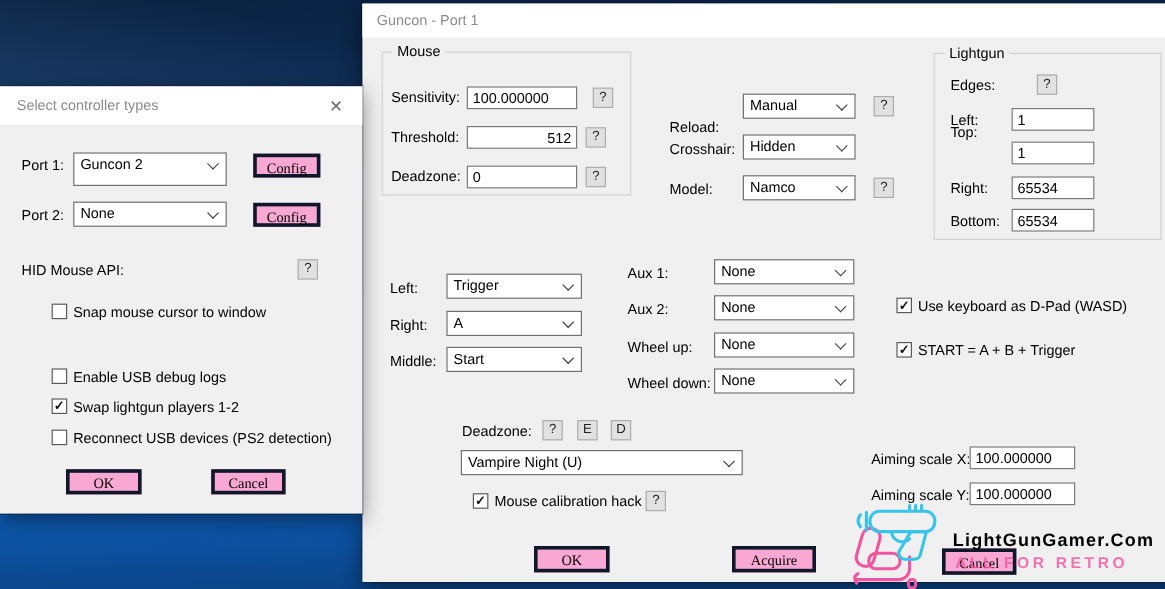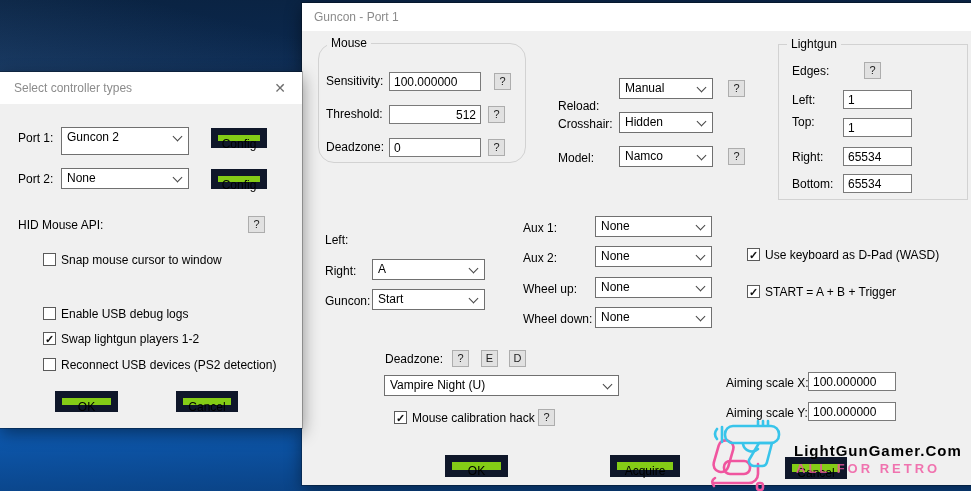--- a/index.html
+++ b/index.html
@@ -10,42 +10,42 @@
       linear-gradient(178deg, #0a2342 0%, #0c2f5e 30%, #0f59b0 62%, #0e60bd 78%, #0a4182 97%);
   }
   .dlg{ position:absolute; background:#f0f0f0; box-shadow:0 0 0 1px rgba(0,0,0,.25), 0 5px 16px rgba(0,0,0,.45); }
   .titlebar{ position:absolute; left:0; top:0; right:0; background:#ffffff; }
   .title{ position:absolute; left:12px; top:50%; transform:translateY(-50%); font-size:12px; color:#8b8b8b; white-space:nowrap; }
   .closex{ position:absolute; top:50%; transform:translateY(-50%); font-size:14px; color:#6e6e6e; cursor:default; }
   .lbl{ position:absolute; font-size:12px; color:#000; white-space:nowrap; height:15px; line-height:15px; }
   .tin{ position:absolute; background:#fff; border:1px solid #7a7a7a; font-family:"Liberation Sans",sans-serif; font-size:12px; padding:0 4px; color:#000; }
   .combo{ position:absolute; background:#fff; border:1px solid #707070; font-size:12px; color:#000; padding:2px 18px 0 5px; white-space:nowrap; overflow:hidden; }
   .chev{ position:absolute; right:7px; top:5px; width:7px; height:7px; border-right:1.5px solid #464646; border-bottom:1.5px solid #464646; transform:rotate(45deg); }
-  .btn{ position:absolute; background:#84cc16; border:7px solid #0f172a; font-size:12px; color:#000; text-align:center; line-height:19px; }
+  .btn{ position:absolute; background:#f9a8d4; border:3px solid #0f172a; font-size:12px; color:#000; text-align:center; line-height:19px;font-family:Liberation Serif, serif; }
   .hbtn{ position:absolute; width:17px; height:17px; background:#e1e1e1; border:1px solid #adadad; font-size:11px; color:#222; text-align:center; line-height:15px; }
   .grp{ position:absolute; border:1px solid #d2d2d2; }
   .grplbl{ position:absolute; top:-8px; left:8px; background:#f0f0f0; padding:0 4px; font-size:12px; color:#000; }
   .cbbox{ position:absolute; width:13px; height:13px; background:#fff; border:1px solid #5a5a5a; font-size:11px; line-height:12px; text-align:center; color:#111; font-weight:bold; }
   .cblbl{ position:absolute; font-size:12px; color:#000; white-space:nowrap; height:14px; line-height:14px; }
   .wm{ position:absolute; z-index:50; }
   .wm-brand{ position:absolute; font-size:15px; font-weight:bold; letter-spacing:1px; white-space:nowrap; }
   .wm-tag{ position:absolute; font-size:13px; font-weight:bold; letter-spacing:3px; white-space:nowrap; opacity:.8; }
 </style>
 </head>
 <body>
 
 <div class="desktop"></div>
 
 <div class="dlg" style="left:302px; top:3px; width:793px; height:482px;">
   <div class="titlebar" style="height:28px;">
     <span class="title">Guncon - Port 1</span>
     <span class="closex" style="right:14px;">✕</span>
   </div>
 
-  <div class="grp" style="left:16px; top:40px; width:208px; height:120px;border-radius:16px;">
+  <div class="grp" style="left:16px; top:40px; width:208px; height:120px;">
     <span class="grplbl">Mouse</span>
   </div>
   <span class="lbl" style="left:24px; top:71px;">Sensitivity:</span>
   <input class="tin" style="left: 87px; top: 69px; width: 92px; height: 19px;" value="100.000000">
   <div class="hbtn" style="left:192px; top:70px;">?</div>
   <span class="lbl" style="left:24px; top:104px;">Threshold:</span>
   <input class="tin" style="left: 87px; top: 102px; width: 92px; height: 19px; text-align: right;" value="512">
   <div class="hbtn" style="left:186px; top:103px;">?</div>
   <span class="lbl" style="left:24px; top:137px;">Deadzone:</span>
   <input class="tin" style="left: 87px; top: 135px; width: 92px; height: 19px;" value="0">
@@ -71,34 +71,38 @@
   </div>
   <div class="hbtn" style="left:426px; top:145px;">?</div>
 
   <div class="grp" style="left:476px; top:41px; width:190px; height:156px;">
     <span class="grplbl">Lightgun</span>
   </div>
   <span class="lbl" style="left:490px; top:61px;">Edges:</span>
   <div class="hbtn" style="left:562px; top:59px;">?</div>
   <span class="lbl" style="left:490px; top:90px;">Left:</span>
   <input class="tin" style="left: 541px; top: 87px; width: 69px; height: 19px;" value="1">
-  <span class="lbl" style="left:490px; top:112px;">Top:</span>
+  <span class="lbl" style="left:490px; top:100px;">Top:</span>
   <input class="tin" style="left: 541px; top: 115px; width: 69px; height: 19px;" value="1">
   <span class="lbl" style="left:490px; top:147px;">Right:</span>
   <input class="tin" style="left: 541px; top: 144px; width: 69px; height: 19px;" value="65534">
   <span class="lbl" style="left:490px; top:174px;">Bottom:</span>
   <input class="tin" style="left: 541px; top: 171px; width: 69px; height: 19px;" value="65534">
 
   <span class="lbl" style="left:23px; top:230px;">Left:</span>
+  <div class="combo" style="left:70px; top:225px; width:113px; height:21px;">
+    <span>Trigger</span>
+    <i class="chev"></i>
+  </div>
   <span class="lbl" style="left:23px; top:261px;">Right:</span>
   <div class="combo" style="left:70px; top:256px; width:113px; height:21px;">
     <span>A</span>
     <i class="chev"></i>
   </div>
-  <span class="lbl" style="left:23px; top:291px;">Guncon:</span>
+  <span class="lbl" style="left:23px; top:291px;">Middle:</span>
   <div class="combo" style="left:70px; top:286px; width:113px; height:21px;">
     <span>Start</span>
     <i class="chev"></i>
   </div>
 
   <span class="lbl" style="left:221px; top:218px;">Aux 1:</span>
   <div class="combo" style="left:293px; top:213px; width:117px; height:21px;">
     <span>None</span>
     <i class="chev"></i>
   </div>

